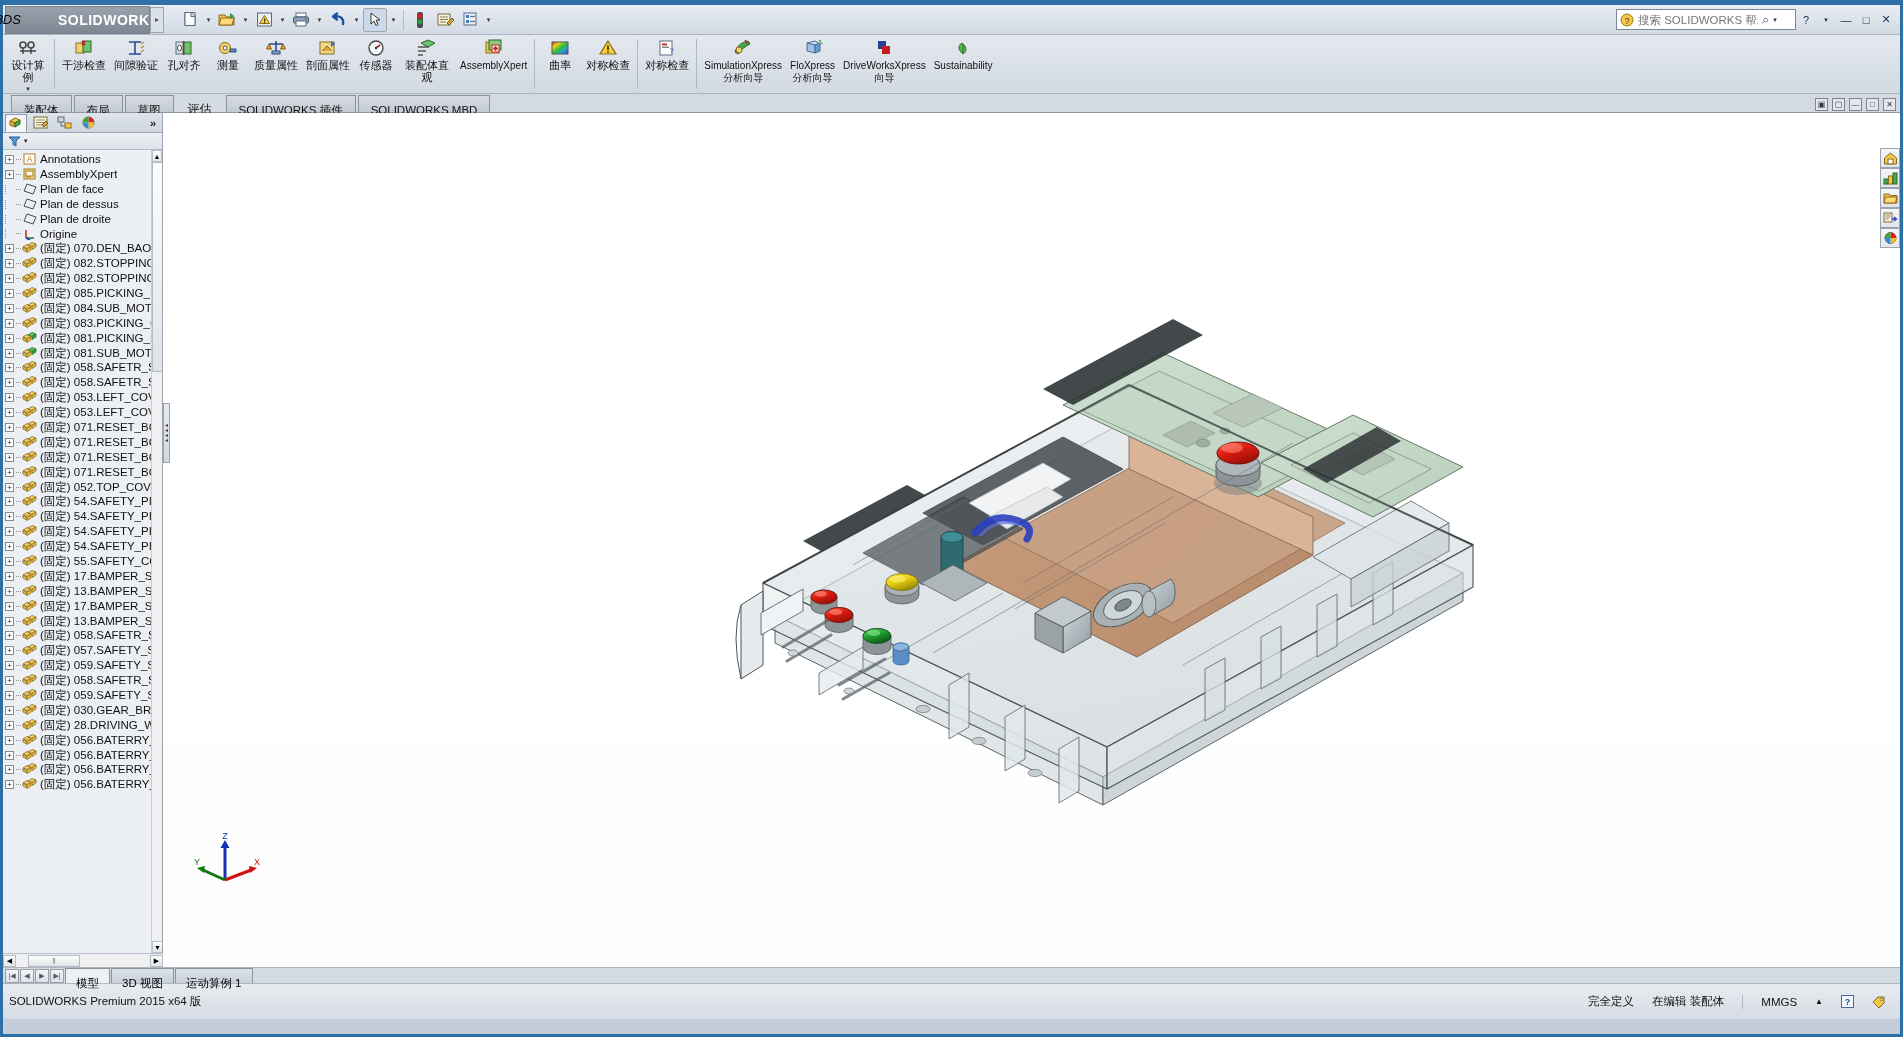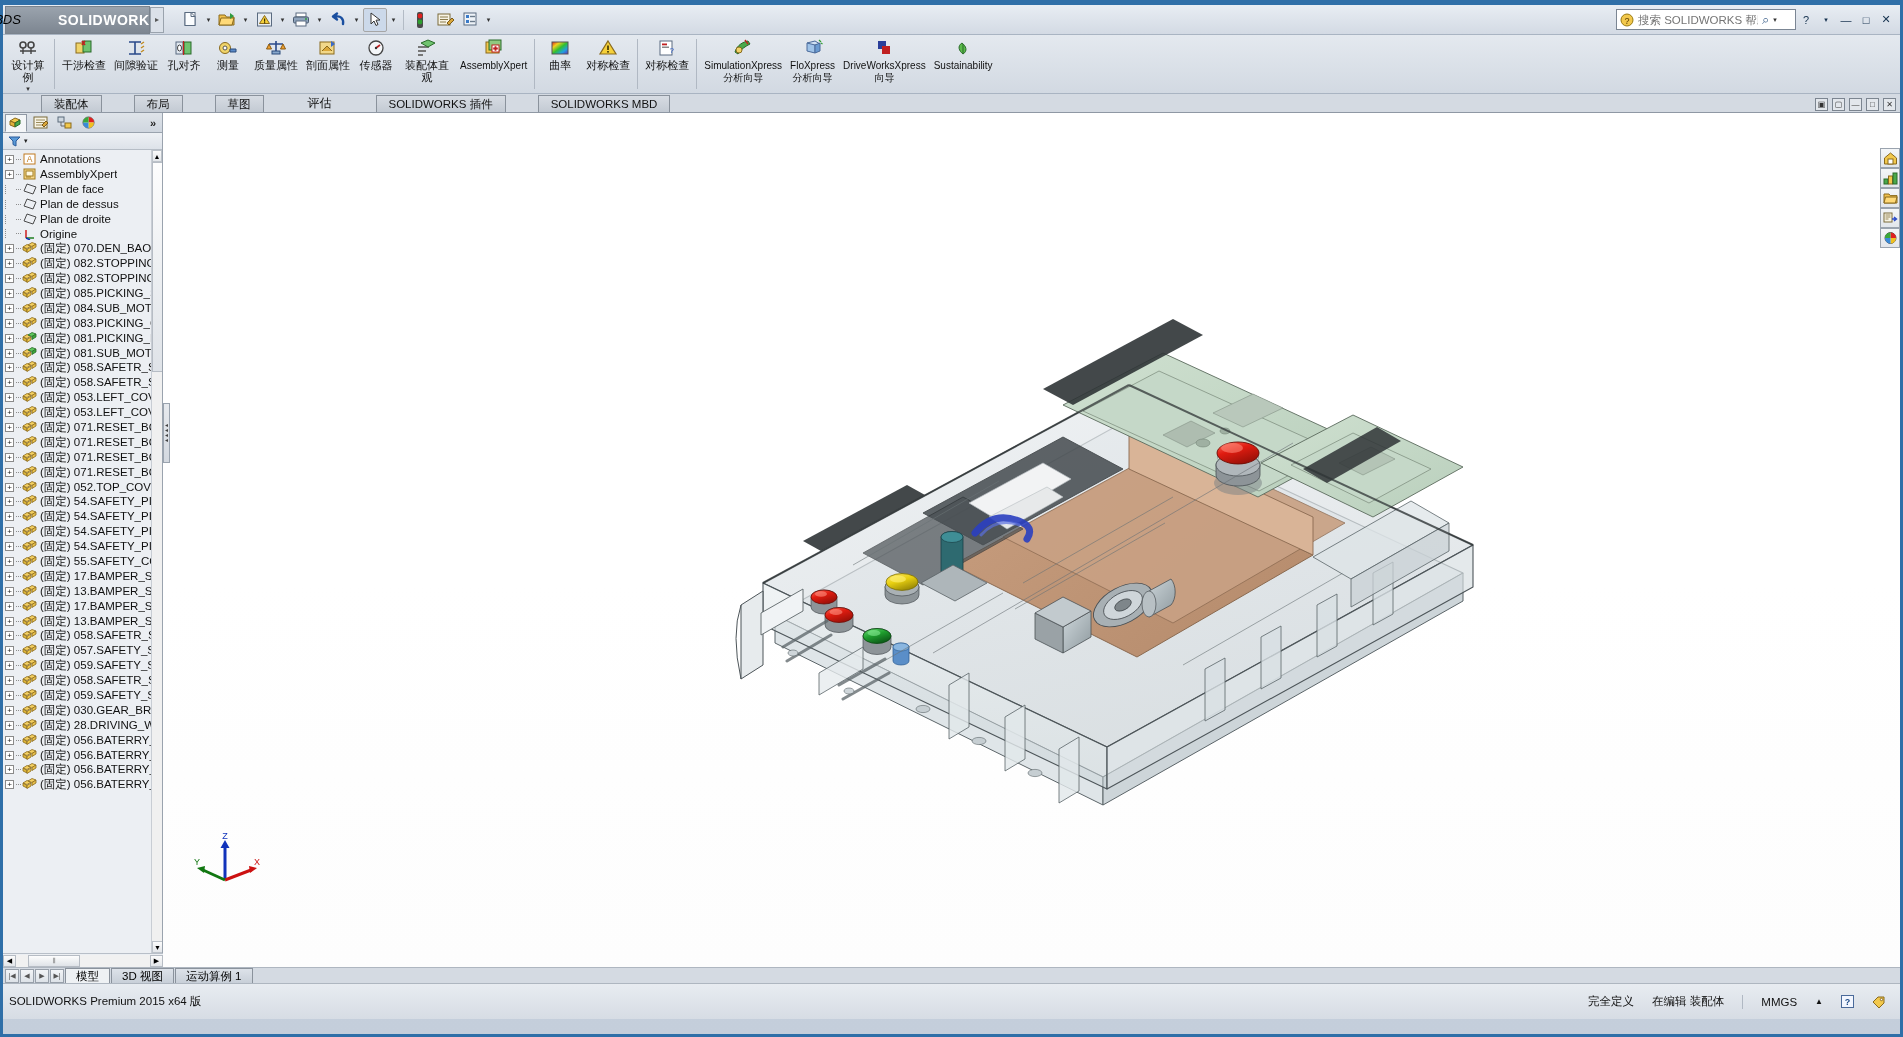--- a/index.html
+++ b/index.html
@@ -93,23 +93,23 @@
   .dropcaret { font-size:7px;color:#333; margin-top:1px;}
   svg { display:block; }
 
   
   .tabstrip {
     height:19px; background:#d4dae2; display:flex; align-items:flex-end;
     padding-left:8px; gap:2px; border-bottom:1px solid #8f98a4;
     position:relative;
   }
   .tab {
-    height:17px; padding:0 12px; font-size:11.5px; line-height:17px;
+    height:17px; padding:6px 12px; font-size:11.5px; line-height:17px;
     background:linear-gradient(#d7dce3,#c3cad3);
-    border:1px solid #8a929c; border-bottom:none; color:#111;margin-left:30px;
+    border:1px solid #8a929c; border-bottom:none; color:#111;
   }
   .tab.plain {
     background:transparent;border:none; font-size:12px;
   }
   .tabstrip .right-tools {
     margin-left:auto; display:flex; align-items:center; gap:4px; padding-right:4px; padding-bottom:1px;
   }
   .tiny-btn { width:13px;height:13px;border:1px solid #7c8590;background:#e3e7ec;
     font-size:8px; display:flex;align-items:center;justify-content:center;color:#333;}
 
@@ -208,21 +208,21 @@
     display:flex;align-items:center;justify-content:center;font-size:7px;color:#777;}
 
   .doctabs {
     height:16px; background:#d4dae2; display:flex; align-items:center;
     border-top:1px solid #aeb6c0; padding-left:2px; gap:1px;
   }
   .nav-b { width:14px;height:14px; border:1px solid #98a0aa;
     background:linear-gradient(#f2f4f7,#dde2e8);
     font-size:7px; display:flex;align-items:center;justify-content:center;color:#555; }
   .dtab {
-    height:15px;padding:0 10px;font-size:11.5px;line-height:15px;
+    height:15px;padding:7px 10px;font-size:11.5px;line-height:15px;
     border:1px solid #8a929c;border-bottom:none;background:linear-gradient(#dde2e9,#c8cfd8);
   }
   .dtab.active { background:#eef1f4; }
 
   .statusbar {
     height:36px; background:linear-gradient(#e8ecf1,#d6dce4);
     border-top:1px solid #aeb6c0; display:flex; align-items:center;
     font-size:11.5px; color:#111; padding:0 6px;
   }
   .sb-right { margin-left:auto; display:flex; align-items:center; gap:18px; padding-right:6px;}

